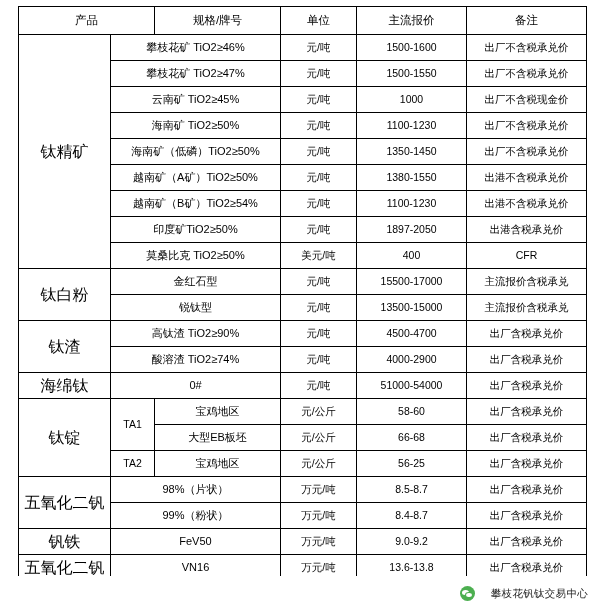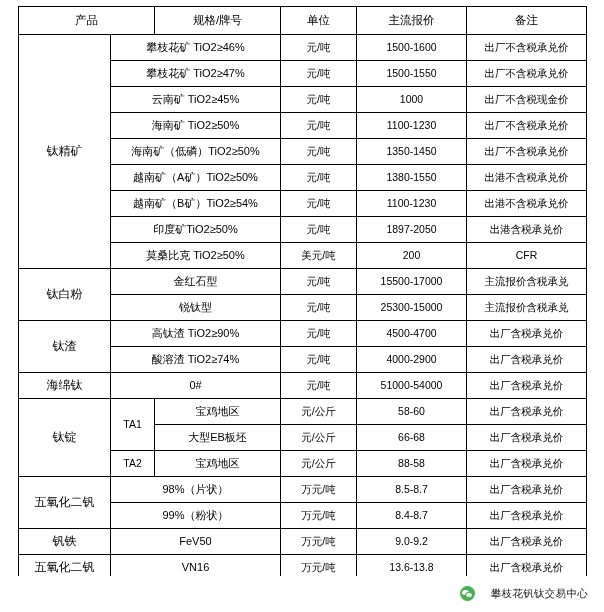--- a/index.html
+++ b/index.html
@@ -42,21 +42,21 @@
     line-height: 1.25;
     font-weight: normal;
     white-space: nowrap;
     overflow: hidden;
   }
   thead td {
     height: 27px;
     font-size: 11.5px;
   }
   td.group {
-    font-size: 12px;
+    font-size: 16px;
   }
   td.grade {
     font-size: 10.5px;
   }
   td.item {
     font-size: 11px;
   }
   td.unit, td.price, td.note {
     font-size: 10.5px;
   }
@@ -180,35 +180,35 @@
       </tr>
       <tr>
         <td class="item" colspan="2">印度矿TiO2≥50%</td>
         <td class="unit">元/吨</td>
         <td class="price">1897-2050</td>
         <td class="note">出港含税承兑价</td>
       </tr>
       <tr>
         <td class="item" colspan="2">莫桑比克 TiO2≥50%</td>
         <td class="unit">美元/吨</td>
-        <td class="price">200</td>
+        <td class="price">400</td>
         <td class="note">CFR</td>
       </tr>
 
       <tr>
         <td class="group" rowspan="2">钛白粉</td>
         <td class="item" colspan="2">金红石型</td>
         <td class="unit">元/吨</td>
         <td class="price">15500-17000</td>
         <td class="note">主流报价含税承兑</td>
       </tr>
       <tr>
         <td class="item" colspan="2">锐钛型</td>
         <td class="unit">元/吨</td>
-        <td class="price">25300-15000</td>
+        <td class="price">13500-15000</td>
         <td class="note">主流报价含税承兑</td>
       </tr>
 
       <tr>
         <td class="group" rowspan="2">钛渣</td>
         <td class="item" colspan="2">高钛渣 TiO2≥90%</td>
         <td class="unit">元/吨</td>
         <td class="price">4500-4700</td>
         <td class="note">出厂含税承兑价</td>
       </tr>
@@ -238,21 +238,21 @@
       <tr>
         <td class="item">大型EB板坯</td>
         <td class="unit">元/公斤</td>
         <td class="price">66-68</td>
         <td class="note">出厂含税承兑价</td>
       </tr>
       <tr>
         <td class="grade">TA2</td>
         <td class="item">宝鸡地区</td>
         <td class="unit">元/公斤</td>
-        <td class="price">88-58</td>
+        <td class="price">56-25</td>
         <td class="note">出厂含税承兑价</td>
       </tr>
 
       <tr>
         <td class="group" rowspan="2">五氧化二钒</td>
         <td class="item" colspan="2">98%（片状）</td>
         <td class="unit">万元/吨</td>
         <td class="price">8.5-8.7</td>
         <td class="note">出厂含税承兑价</td>
       </tr>

